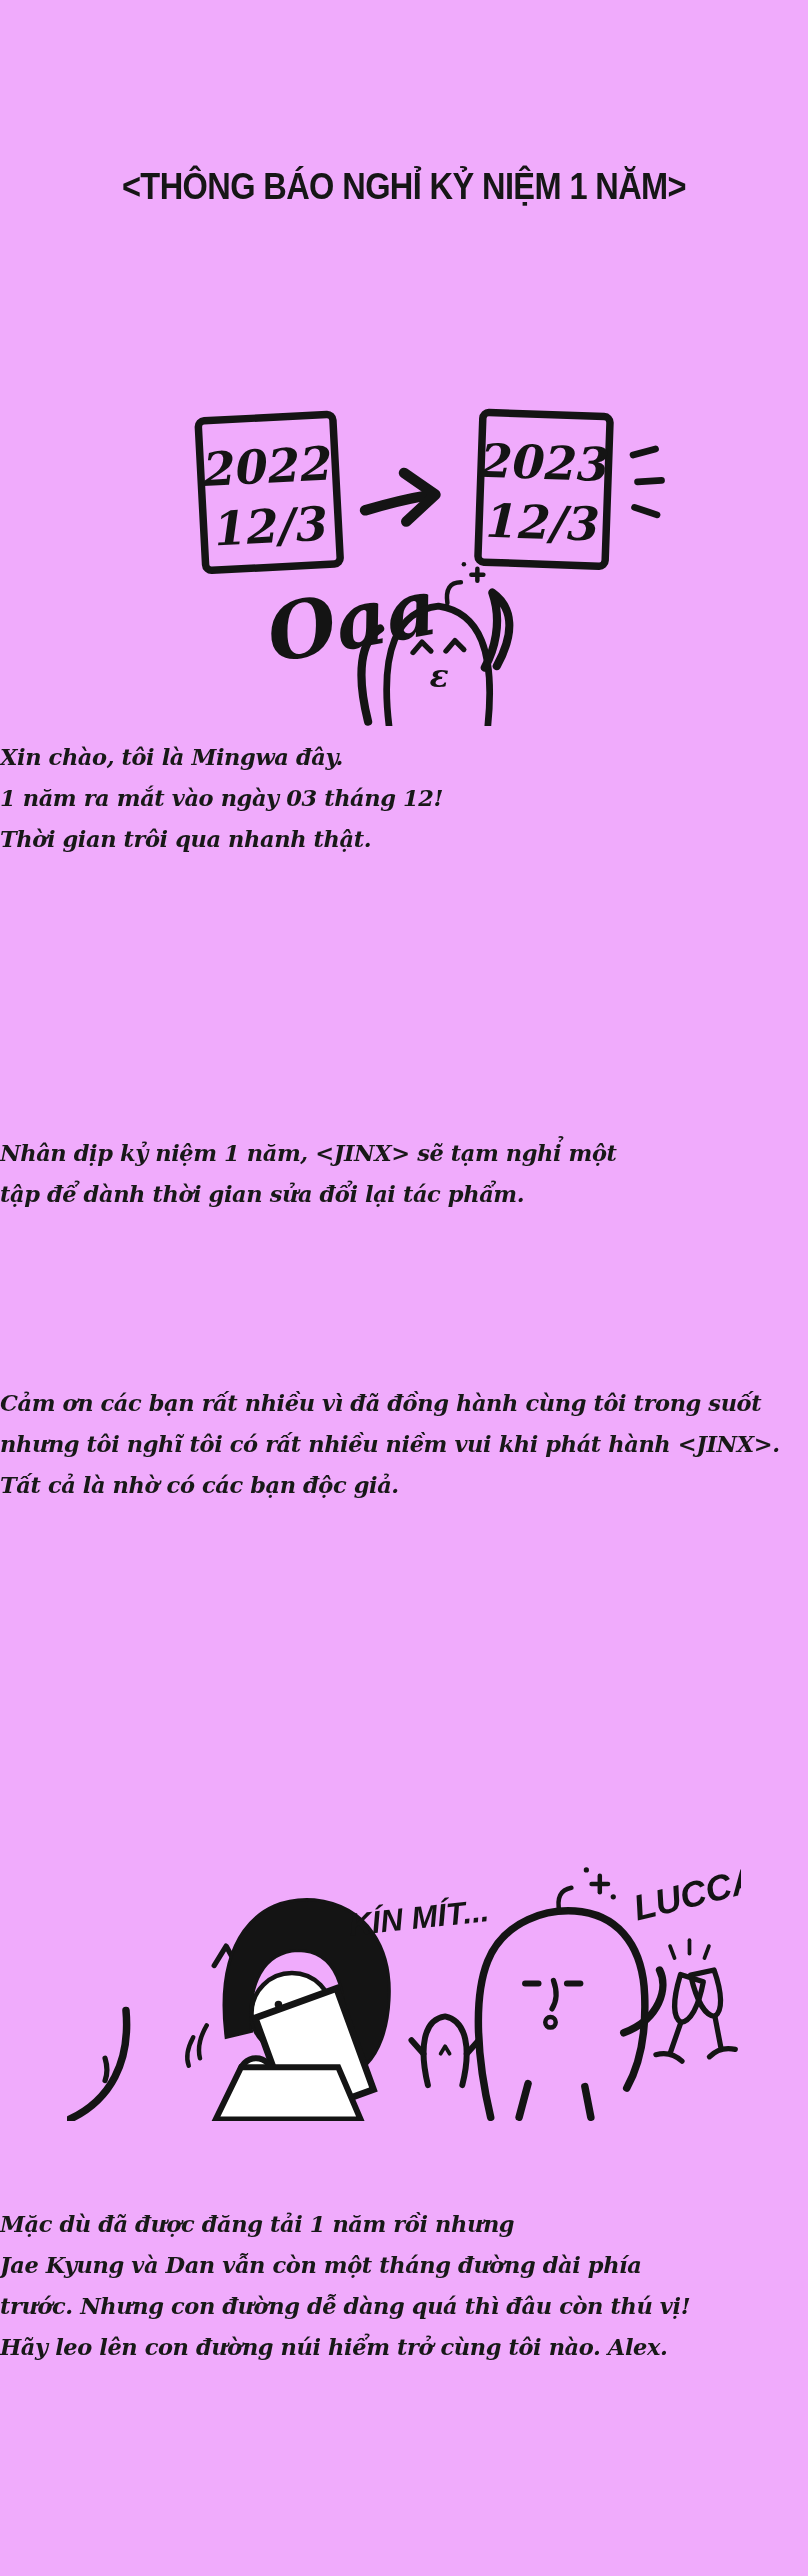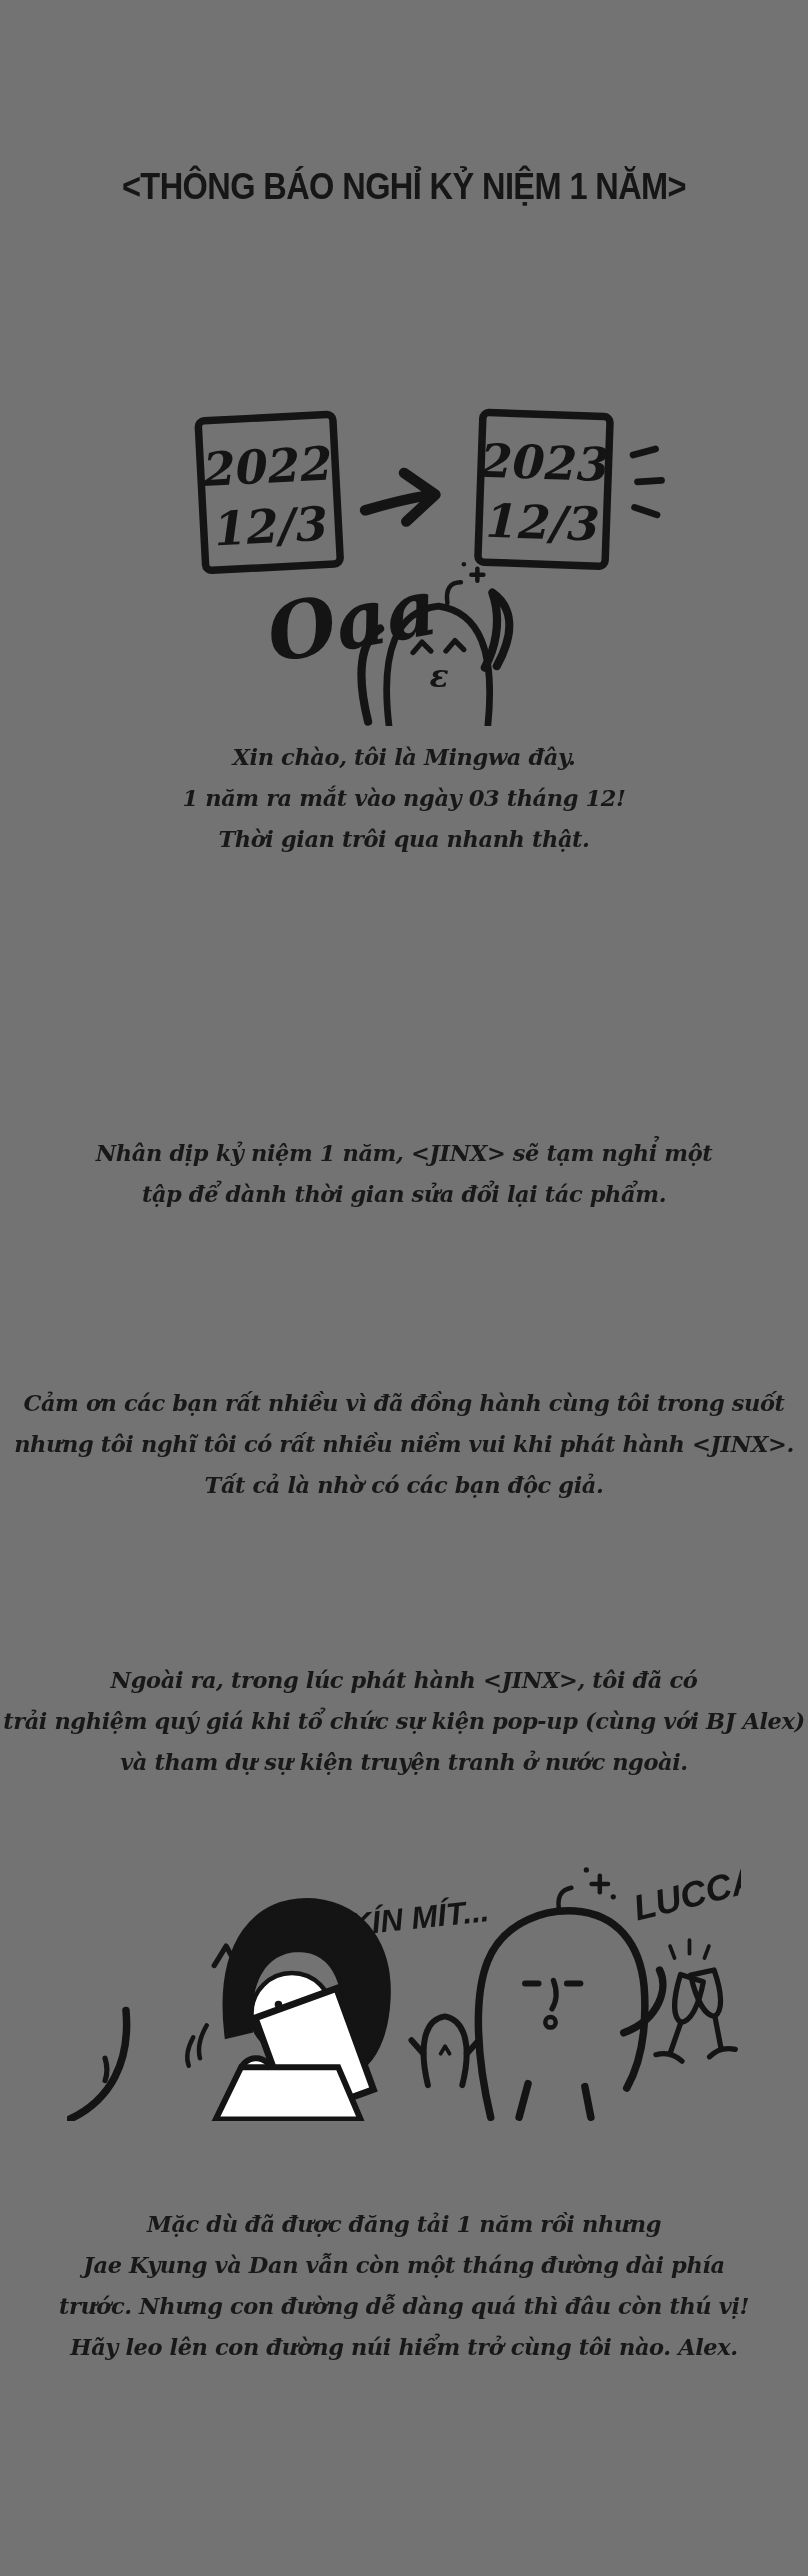--- a/index.html
+++ b/index.html
@@ -1,20 +1,20 @@
 <!DOCTYPE html>
 <html style="font-size:12px"><head>
 <meta charset="utf-8">
 <style>
   html,body{margin:0;padding:0;background:#ffffff;}
   .page{
     position:relative;
     width:808px;
     height:2576px;
-    background:#737373;
+    background:#f0abfc;
     overflow:hidden;
     font-family:"DejaVu Serif", serif;
     color:#141414;
   }
   .page-title{
     position:absolute;
     top:166px;
     left:0;
     width:808px;
     margin:0;
@@ -26,21 +26,21 @@
     color:#161616;
     transform:scaleX(.88);
     transform-origin:center;
     white-space:nowrap;
   }
   .illus{position:absolute;}
   .para{
     position:absolute;
     left:0;
     width:808px;
-    text-align:center;
+    text-align:left;
     font-family:"DejaVu Serif", serif;
     font-style:italic;
     font-weight:bold;
     font-size:22.5px;
     letter-spacing:-0.4px;
     color:#181818;
   }
   .para .line{
     white-space:nowrap;
     line-height:41px;
@@ -121,25 +121,20 @@
       <div class="line">Thời gian trôi qua nhanh thật.</div>
     </div>
   <div class="para p-hiatus">
       <div class="line">Nhân dịp kỷ niệm 1 năm, &lt;JINX&gt; sẽ tạm nghỉ một</div>
       <div class="line">tập để dành thời gian sửa đổi lại tác phẩm.</div>
     </div>
   <div class="para p-thanks">
       <div class="line">Cảm ơn các bạn rất nhiều vì đã đồng hành cùng tôi trong suốt</div>
       <div class="line">nhưng tôi nghĩ tôi có rất nhiều niềm vui khi phát hành &lt;JINX&gt;.</div>
       <div class="line">Tất cả là nhờ có các bạn độc giả.</div>
-    </div>
-  <div class="para p-events">
-      <div class="line">Ngoài ra, trong lúc phát hành &lt;JINX&gt;, tôi đã có</div>
-      <div class="line">trải nghiệm quý giá khi tổ chức sự kiện pop-up (cùng với BJ Alex)</div>
-      <div class="line">và tham dự sự kiện truyện tranh ở nước ngoài.</div>
     </div>
 
   <svg class="illus" style="left:67px;top:1837px;" width="674" height="284" viewBox="0 0 900 380">
 
     <g>
       <path class="ink" stroke-width="10" d="M 2 378 C 58 352 84 300 78 232"></path>
       <path class="ink" stroke-width="7" d="M 50 296 q 5 16 0 30"></path>
     </g>
 
     <g>

